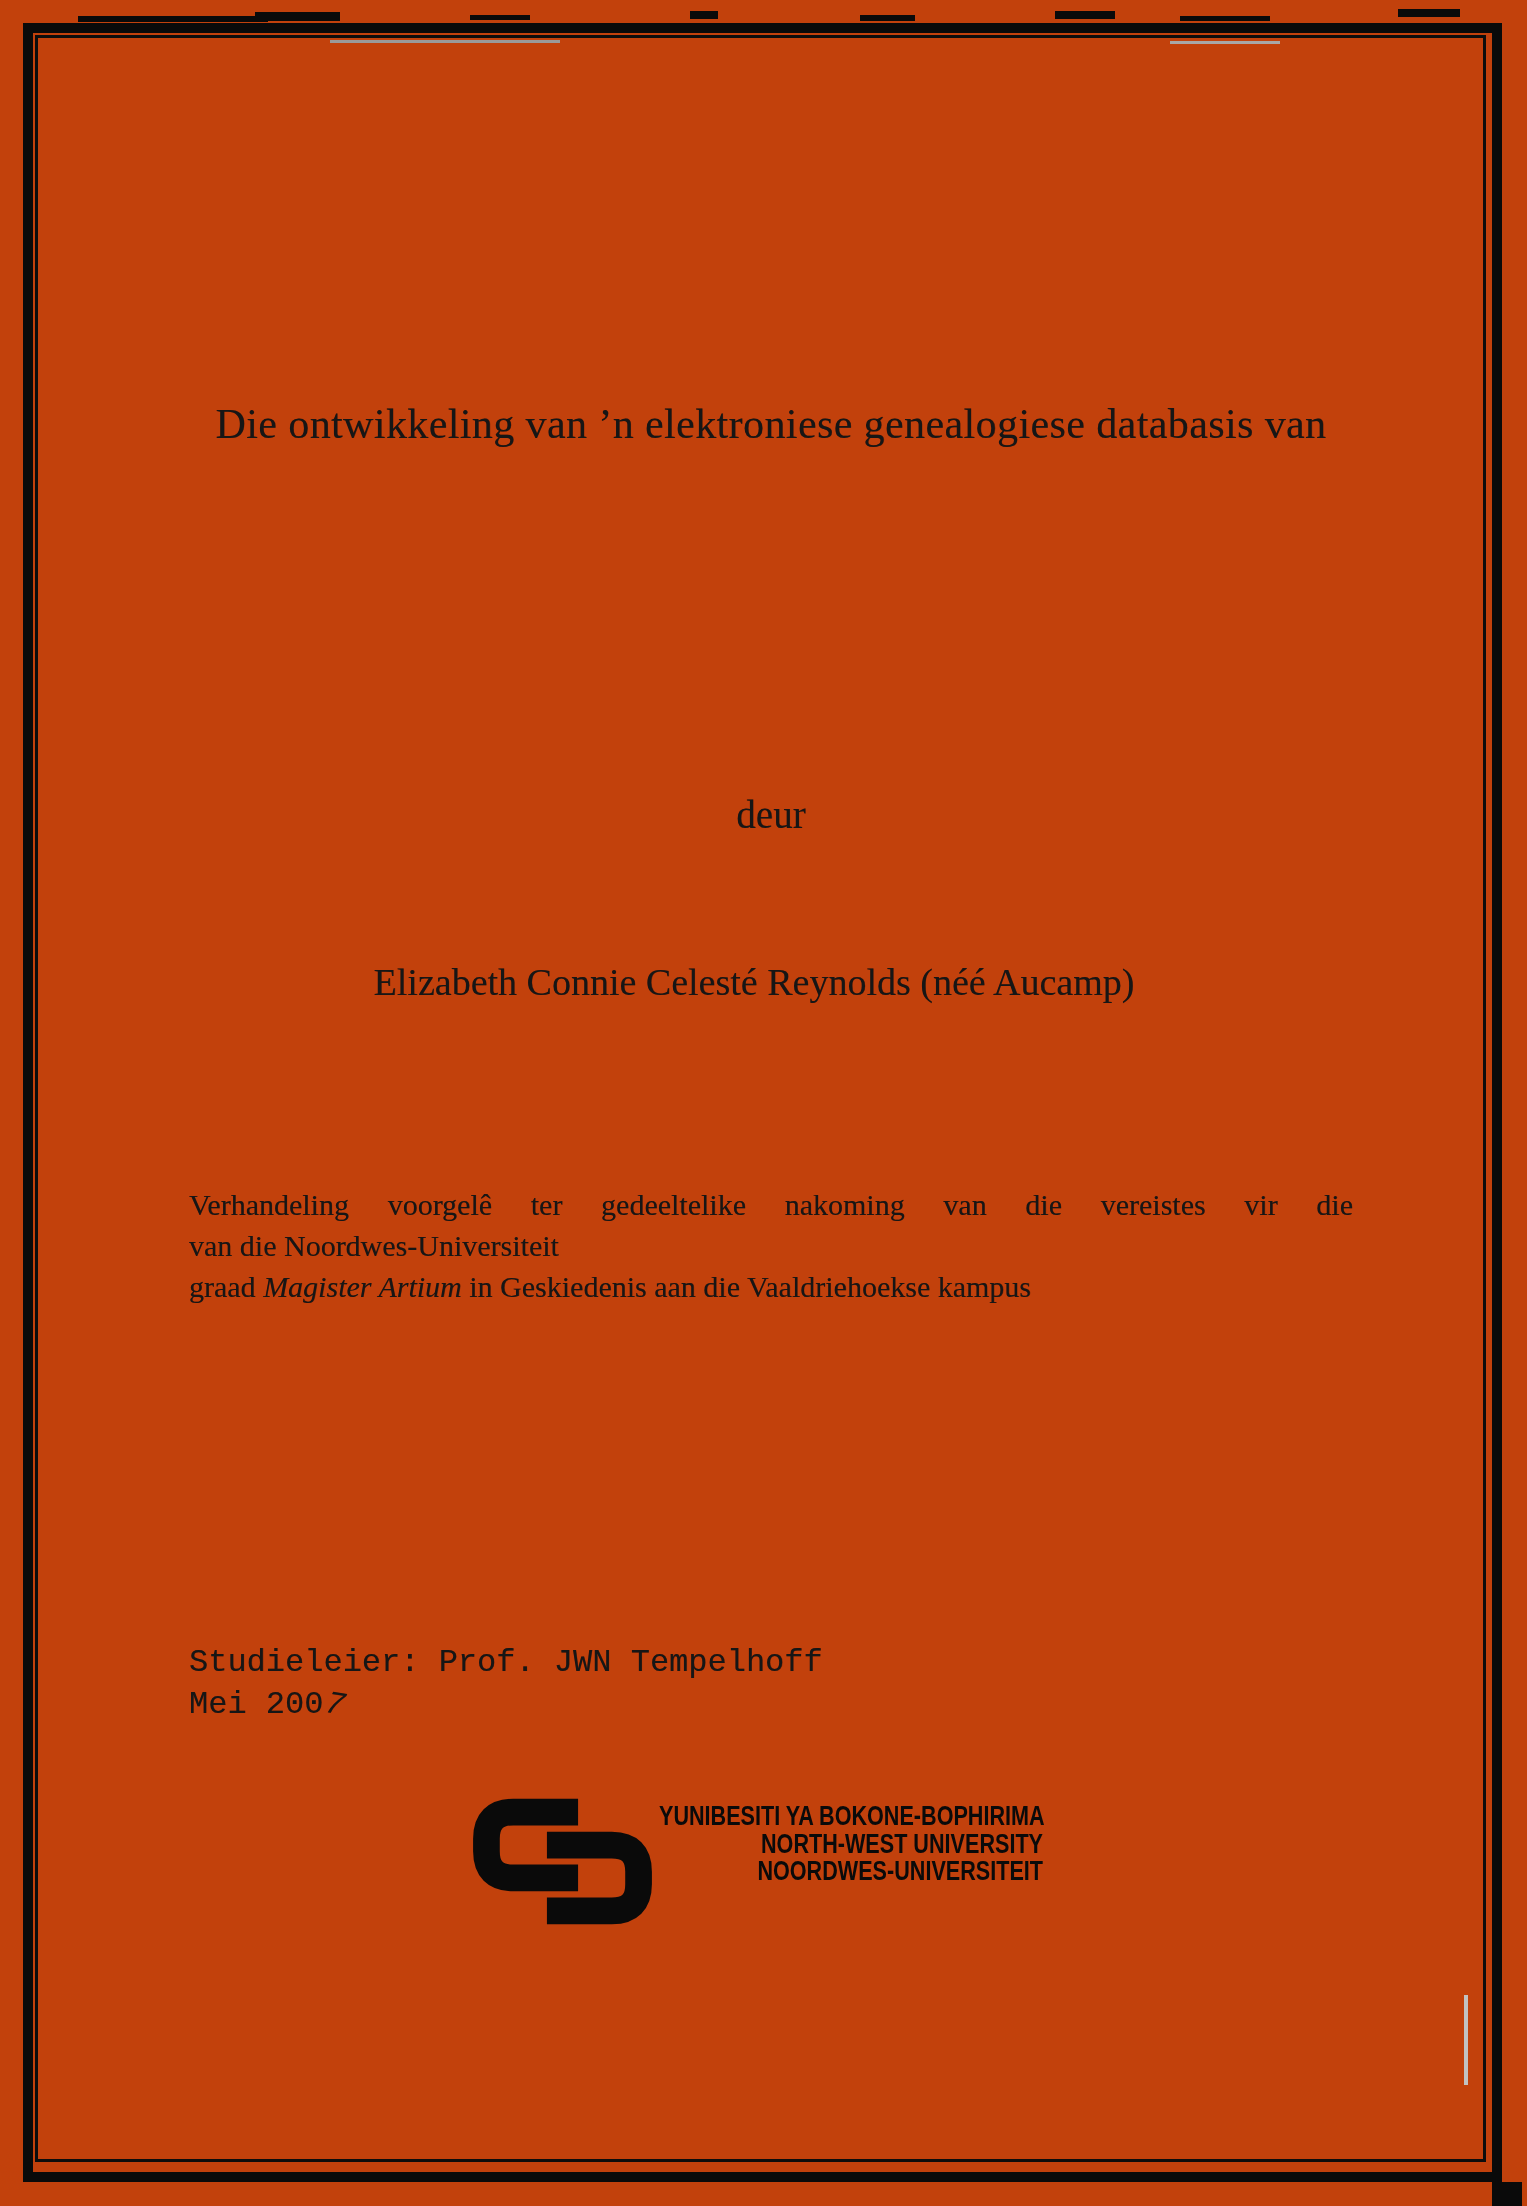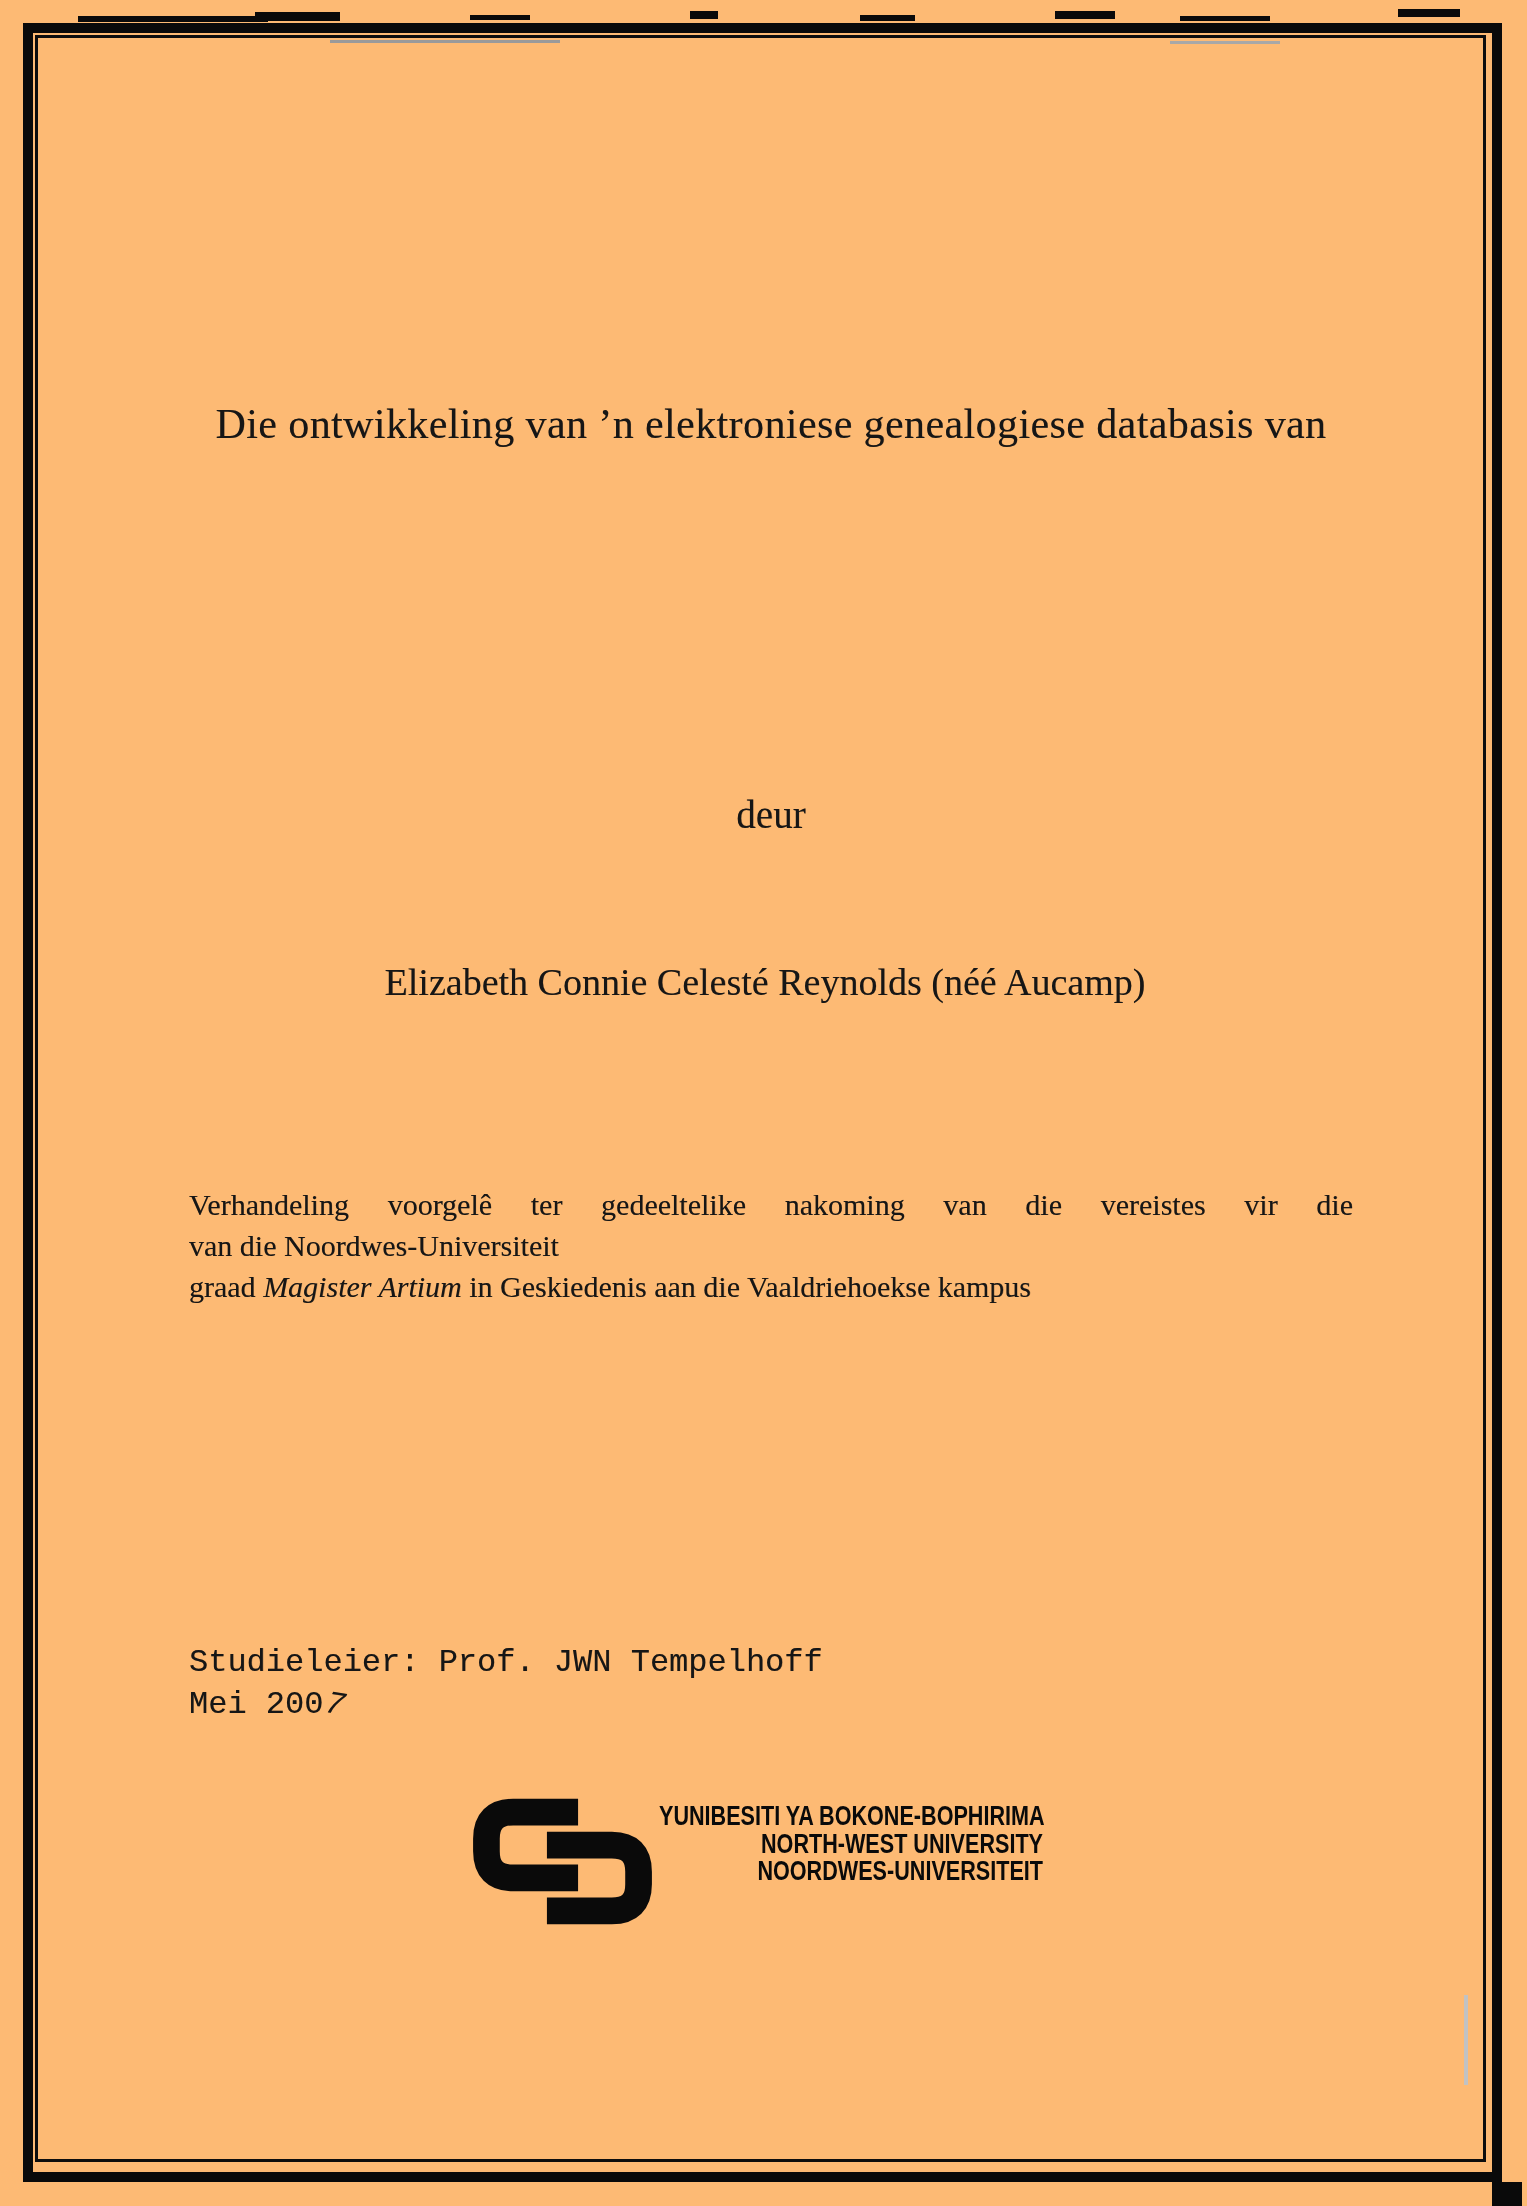--- a/index.html
+++ b/index.html
@@ -1,20 +1,20 @@
 <!DOCTYPE html>
 <html><head>
 <meta charset="utf-8">
 <style>
   html, body { margin: 0; padding: 0; background: #ffffff; }
   .page {
     position: relative;
     width: 1527px;
     height: 2206px;
-    background: #fdba74;
+    background: #c2410c;
     overflow: hidden;
     font-family: "Liberation Serif", serif;
     color: #161616;
   }
   
   .frame-outer {
     position: absolute;
     left: 23px; top: 23px; right: 25px; bottom: 24px;
     border: 10px solid #0a0a0a;
   }
@@ -46,21 +46,21 @@
     text-align: center; letter-spacing: 0.4px;
   }
   .byline {
     position: absolute;
     left: 189px; width: 1164px; top: 795px;
     font-size: 39px; line-height: 40px;
     text-align: center;
   }
   .author {
     position: absolute;
-    left: 183px; width: 1164px; top: 958px;
+    left: 172px; width: 1164px; top: 958px;
     font-size: 38px; line-height: 48px;
     text-align: center;
   }
   .statement {
     position: absolute;
     left: 189px; width: 1164px; top: 1184px;
     font-size: 30px; line-height: 41px;
   }
   .statement .justify { text-align: justify; text-align-last: justify; }
   .statement .it { font-style: italic; }

